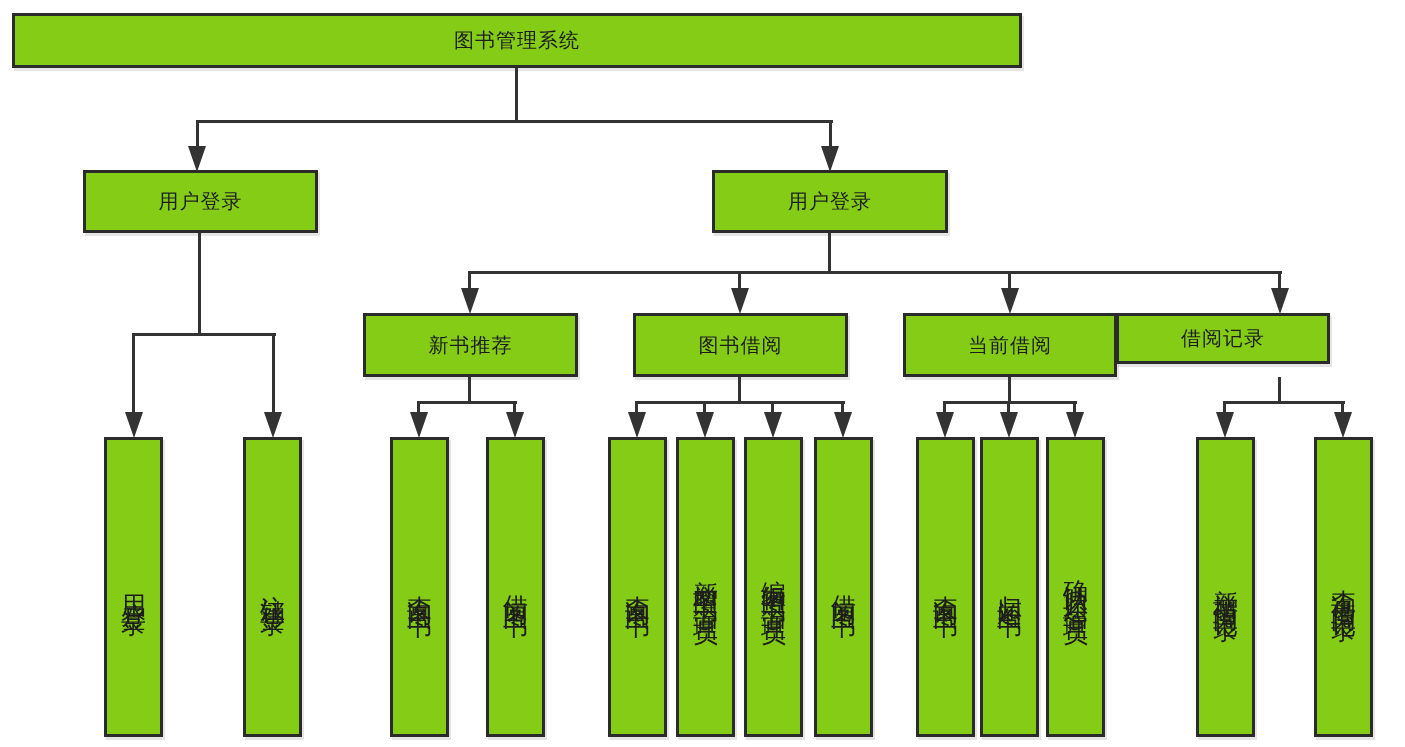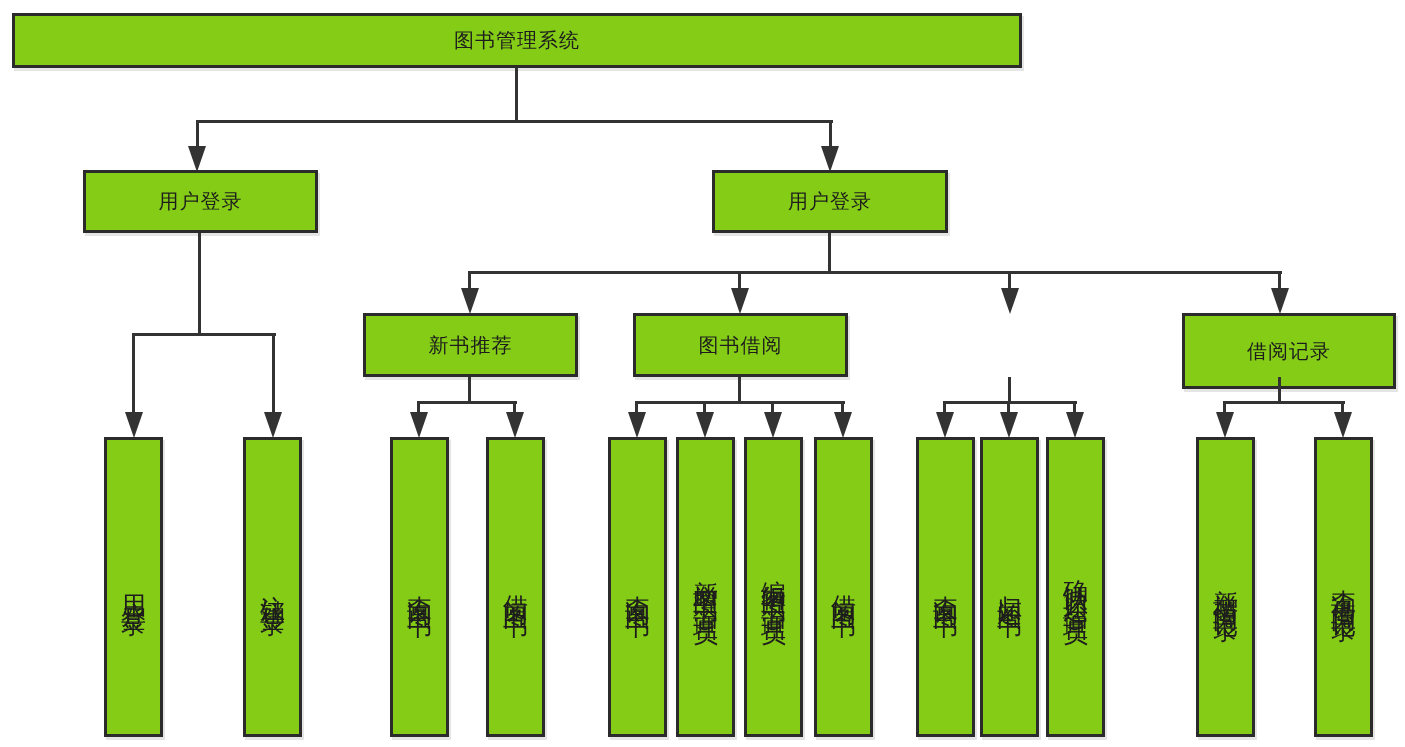--- a/index.html
+++ b/index.html
@@ -105,21 +105,24 @@
   <div class="arrow" style="left:731px;top:288px"></div>
   <div class="arrow" style="left:1001px;top:288px"></div>
   <div class="arrow" style="left:1271px;top:288px"></div>
 
   <div class="box" style="left:633px;top:313px;width:215px;height:64px">
     <span class="hlabel">图书借阅</span>
   </div>
   <div class="box" style="left:363px;top:313px;width:215px;height:64px">
     <span class="hlabel">新书推荐</span>
   </div>
-  <div class="box" style="left:1182px;top:313px;width:214px;height:76px">
+  <div class="box" style="left:903px;top:313px;width:214px;height:64px">
+    <span class="hlabel">当前借阅</span>
+  </div>
+  <div class="box" style="left:1116px;top:313px;width:214px;height:51px">
     <span class="hlabel">借阅记录</span>
   </div>
 
   <div class="edge" style="left:468px;top:377px;width:3px;height:26px"></div>
   <div class="edge" style="left:417px;top:401px;width:100px;height:3px"></div>
   <div class="edge" style="left:417px;top:401px;width:3px;height:14px"></div>
   <div class="edge" style="left:513px;top:401px;width:3px;height:14px"></div>
   <div class="arrow" style="left:410px;top:412px"></div>
   <div class="arrow" style="left:506px;top:412px"></div>
 

